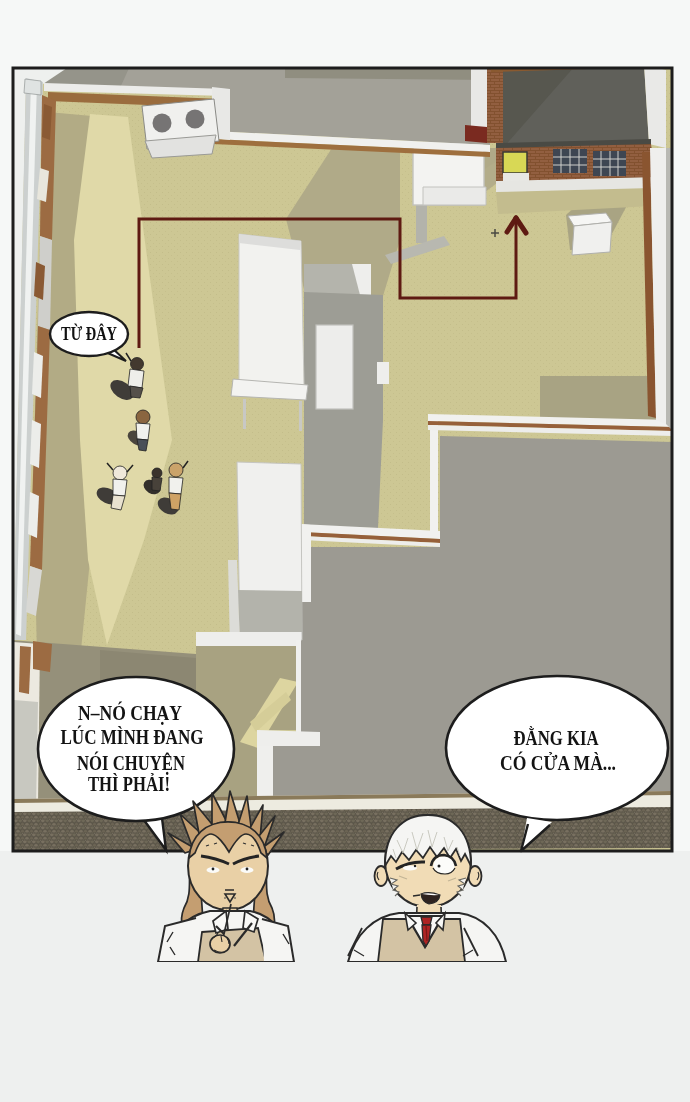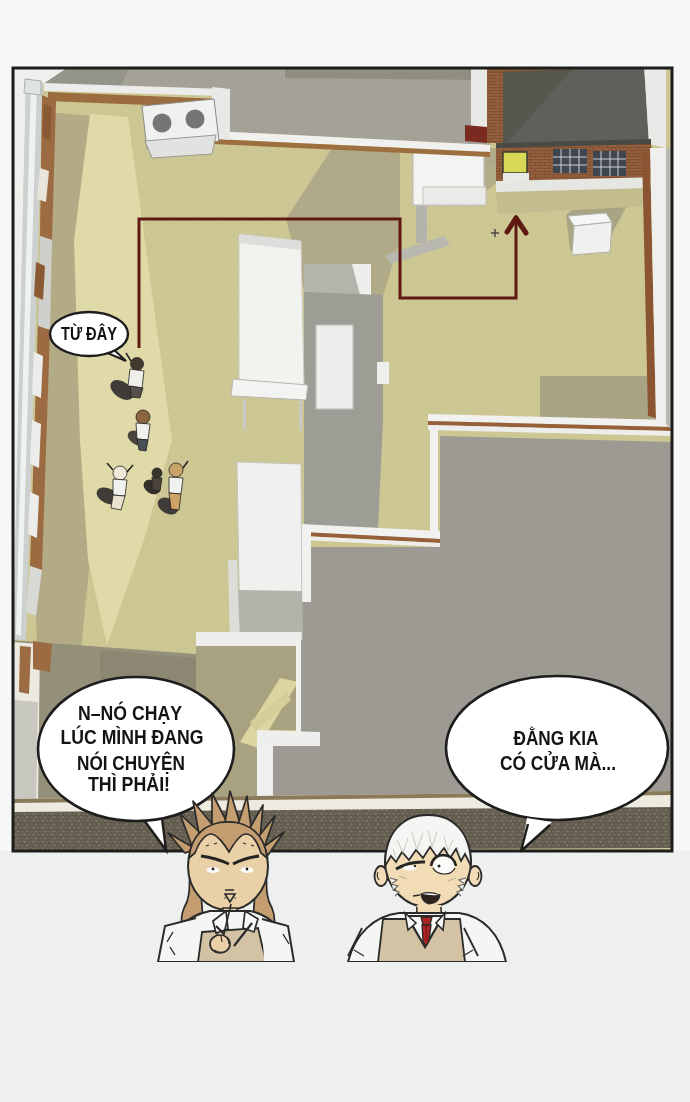--- a/index.html
+++ b/index.html
@@ -1,16 +1,16 @@
 <!DOCTYPE html>
 <html><head>
 <meta charset="utf-8">
 <style>
 html,body{margin:0;padding:0;background:#f4f6f5;}
-#page{position:relative;width:690px;height:1102px;overflow:hidden;font-family:Liberation Sans, sans-serif;}
+#page{position:relative;width:690px;height:1102px;overflow:hidden;font-family:Liberation Serif, serif;}
 svg{display:block;}
 </style>
 </head>
 <body>
 <div id="page">
 <svg width="690" height="1102" viewBox="0 0 690 1102">
 <defs>
 <pattern id="cobble" width="9" height="7" patternUnits="userSpaceOnUse">
   <rect width="9" height="7" fill="#7f7968"></rect>
   <ellipse cx="2.2" cy="1.8" rx="2.3" ry="1.8" fill="#6e6857" stroke="#514c41" stroke-width="0.7"></ellipse>

